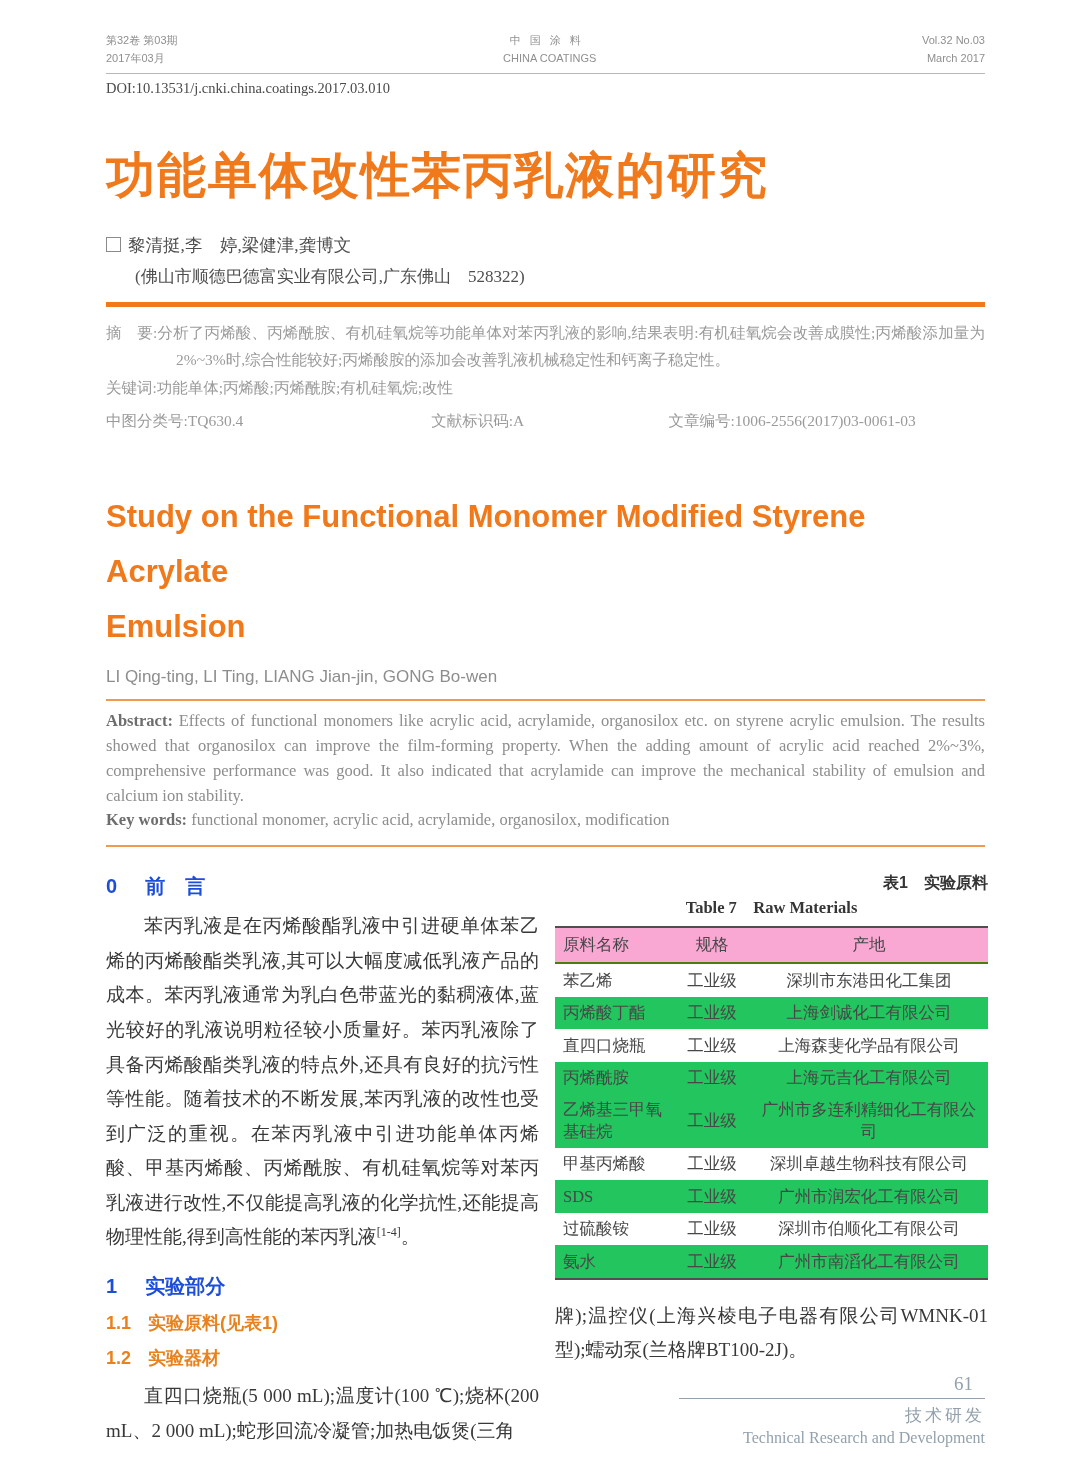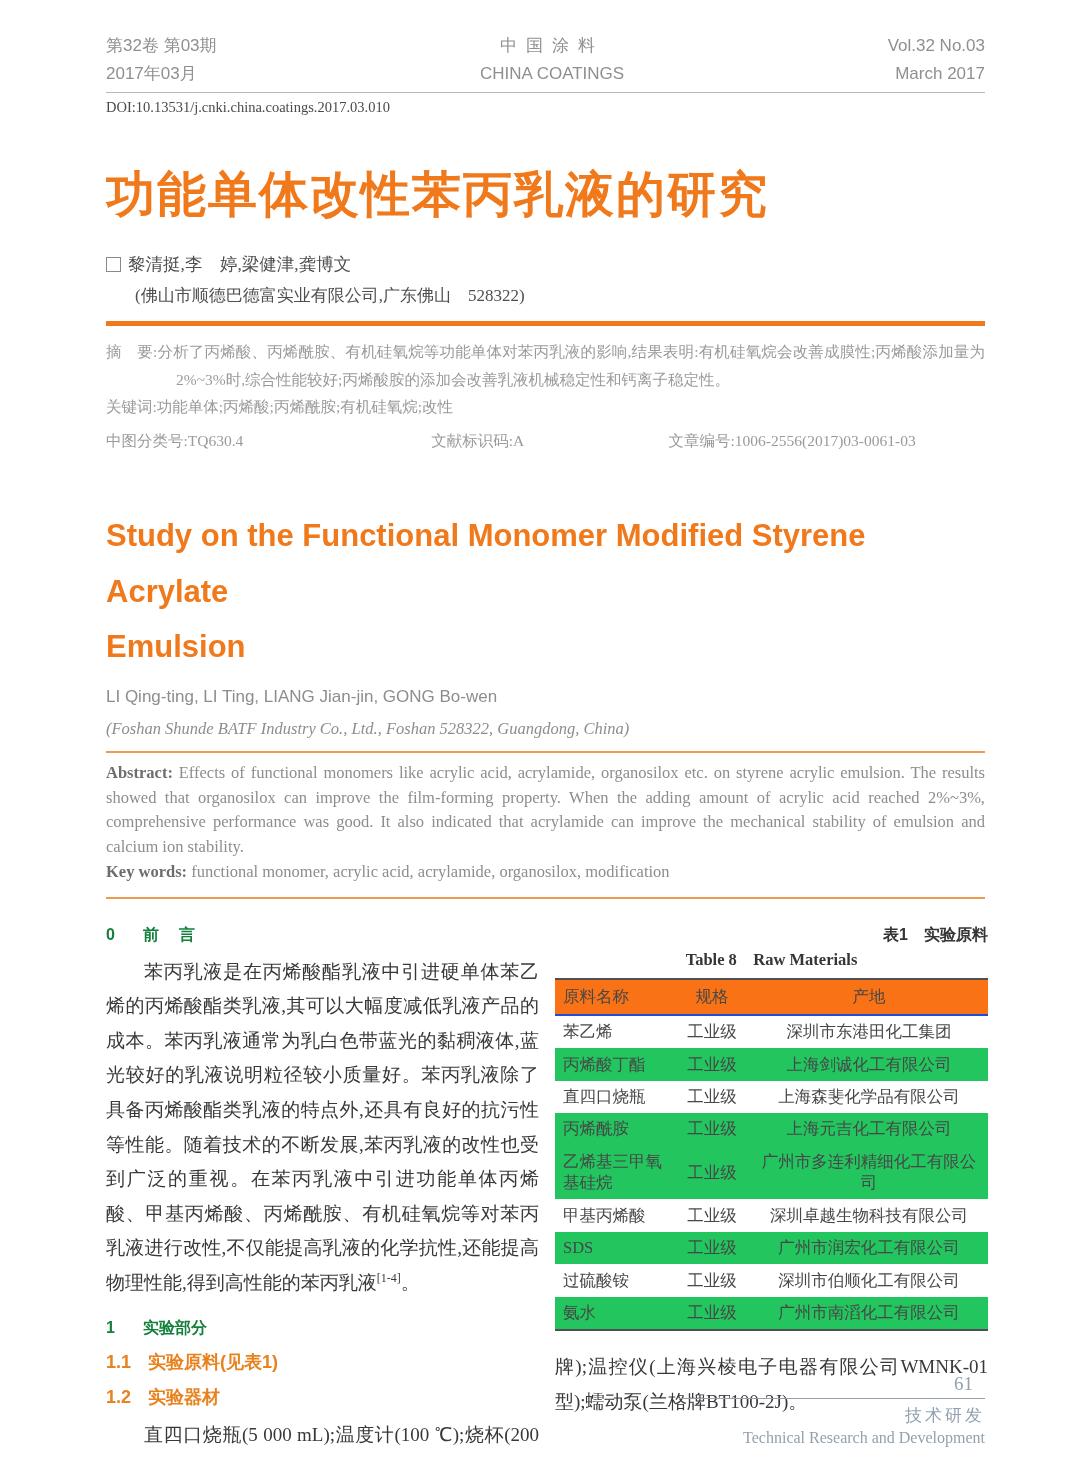--- a/index.html
+++ b/index.html
@@ -8,21 +8,21 @@
     width:1075px;height:1459px;
     box-sizing:border-box;
     padding:32px 90px 0 106px;
     background:#ffffff;
     overflow:hidden;
     font-family:"Liberation Serif",serif;
     color:#3c3c3c;
   }
   
   .jheader{display:flex;justify-content:space-between;color:#8f8f8f;
-    font-family:"Liberation Sans",sans-serif;font-size:17px;line-height:1.62;
+    font-family:"Liberation Sans",sans-serif;font-size:11px;line-height:1.62;
     border-bottom:1px solid #b8b8b8;padding-bottom:5px;}
   .jheader .cen{text-align:center;}
   .jheader .cen .cn{letter-spacing:9px;}
   .jheader .rgt{text-align:right;}
   .doi{margin-top:6px;font-size:14.5px;color:#4a4a4a;}
   
   .cn-title{margin-top:46px;font-family:"Liberation Sans",sans-serif;
     font-weight:bold;font-size:49px;letter-spacing:2px;color:#f0791c;}
   .authors{margin-top:24px;display:flex;align-items:center;gap:7px;
     font-size:17.5px;color:#4f4f4f;}
@@ -44,39 +44,39 @@
   .en-authors{margin-top:13px;font-size:17px;color:#8d8d8d;
     font-family:"Liberation Sans",sans-serif;}
   .en-aff{margin-top:12px;font-style:italic;color:#8d8d8d;font-size:16.5px;}
   .hr-thin{margin-top:12px;height:2px;background:#ef9a4e;}
   .en-abs{margin-top:8px;color:#8d8d8d;font-size:16.5px;line-height:1.5;text-align:justify;}
   .en-abs b{color:#6d6d6d;}
   .en-kw{margin-top:2px;}
   
   .cols{margin-top:24px;display:flex;gap:16px;}
   .col{width:433px;flex:0 0 auto;}
-  .sec-h{color:#15803d;font-family:"Liberation Sans",sans-serif;
-    font-weight:bold;font-size:16px;margin-top:2px;}
+  .sec-h{color:#1d4ed8;font-family:"Liberation Sans",sans-serif;
+    font-weight:bold;font-size:20px;margin-top:2px;}
   .sec-h .num{margin-right:28px;}
   .sec-h .sp{letter-spacing:20px;}
   .sub-h{color:#e8821e;font-family:"Liberation Sans",sans-serif;
     font-weight:bold;font-size:18px;margin-top:11px;}
   .sub-h .num{margin-right:17px;}
   .bodyp{margin-top:9px;font-size:19px;color:#383838;line-height:1.82;
     text-align:justify;text-indent:2em;}
   .bodyp.noind{text-indent:0;}
   .bodyp sup{font-size:12px;}
   .sec-gap{margin-top:18px;}
   
   .cap-cn{text-align:right;font-family:"Liberation Sans",sans-serif;
     font-weight:bold;font-size:16px;color:#353535;margin-top:2px;}
   .cap-en{text-align:center;font-weight:bold;font-size:16.5px;color:#353535;margin-top:3px;}
   table.raw{margin-top:7px;width:100%;border-collapse:collapse;font-size:16.5px;
     color:#474747;border-top:2px solid #4f4f4f;border-bottom:2px solid #4f4f4f;}
-  table.raw thead tr{background:#f97316;border-bottom:2px solid #1d4ed8;margin-top:12px;}
+  table.raw thead tr{background:#f9a8d4;border-bottom:2px solid #4d7c0f;margin-top:12px;}
   table.raw th{font-weight:normal;padding:6px 4px;}
   table.raw td{padding:5.5px 4px;line-height:1.3;}
   table.raw .c1{width:27%;text-align:left;padding-left:8px;}
   table.raw .c2{width:18%;text-align:center;padding-left:6px;}
   table.raw .c3{text-align:center;}
   table.raw th.c3{text-align:center;}
   tr.alt{background:#22c55e;}
   
   .pfooter{position:absolute;right:90px;bottom:12px;text-align:right;color:#92a1ad;}
   .pfooter .pg{font-size:19px;padding-right:12px;}
@@ -122,21 +122,20 @@
       <span class="m3">文章编号:1006-2556(2017)03-0061-03</span>
     </div>
   </div>
 
   <div class="en-block">
     <div class="en-title">
       <div>Study on the Functional Monomer Modified Styrene Acrylate</div>
       <div>Emulsion</div>
     </div>
     <div class="en-authors">LI Qing-ting, LI Ting, LIANG Jian-jin, GONG Bo-wen</div>
-    <div class="en-aff">(Foshan Shunde BATF Industry Co., Ltd., Foshan 528322, Guangdong, China)</div>
     <div class="hr-thin"></div>
     <div class="en-abs">
       <p style="margin:0;"><b>Abstract:</b><span> Effects of functional monomers like acrylic acid, acrylamide, organosilox etc. on styrene acrylic emulsion. The results showed that organosilox can improve the film-forming property. When the adding amount of acrylic acid reached 2%~3%, comprehensive performance was good. It also indicated that acrylamide can improve the mechanical stability of emulsion and calcium ion stability.</span></p>
       <p class="en-kw" style="margin:0;"><b>Key words:</b><span> functional monomer, acrylic acid, acrylamide, organosilox, modification</span></p>
     </div>
     <div class="hr-thin"></div>
   </div>
 
   <div class="cols">
     <div class="col">
@@ -151,21 +150,21 @@
         <span class="num">1.1</span><span>实验原料(见表1)</span>
       </div>
       <div class="sub-h">
         <span class="num">1.2</span><span>实验器材</span>
       </div>
       <p class="bodyp" style="margin:9px 0 0 0;">直四口烧瓶(5 000 mL);温度计(100 ℃);烧杯(200 mL、2 000 mL);蛇形回流冷凝管;加热电饭煲(三角</p>
     </div>
 
     <div class="col">
       <div class="cap-cn">表1　实验原料</div>
-      <div class="cap-en">Table 8　Raw Materials</div>
+      <div class="cap-en">Table 7　Raw Materials</div>
       <table class="raw">
         <thead>
           <tr>
             <th class="c1">原料名称</th>
             <th class="c2">规格</th>
             <th class="c3">产地</th>
           </tr>
         </thead>
         <tbody>
           <tr>

